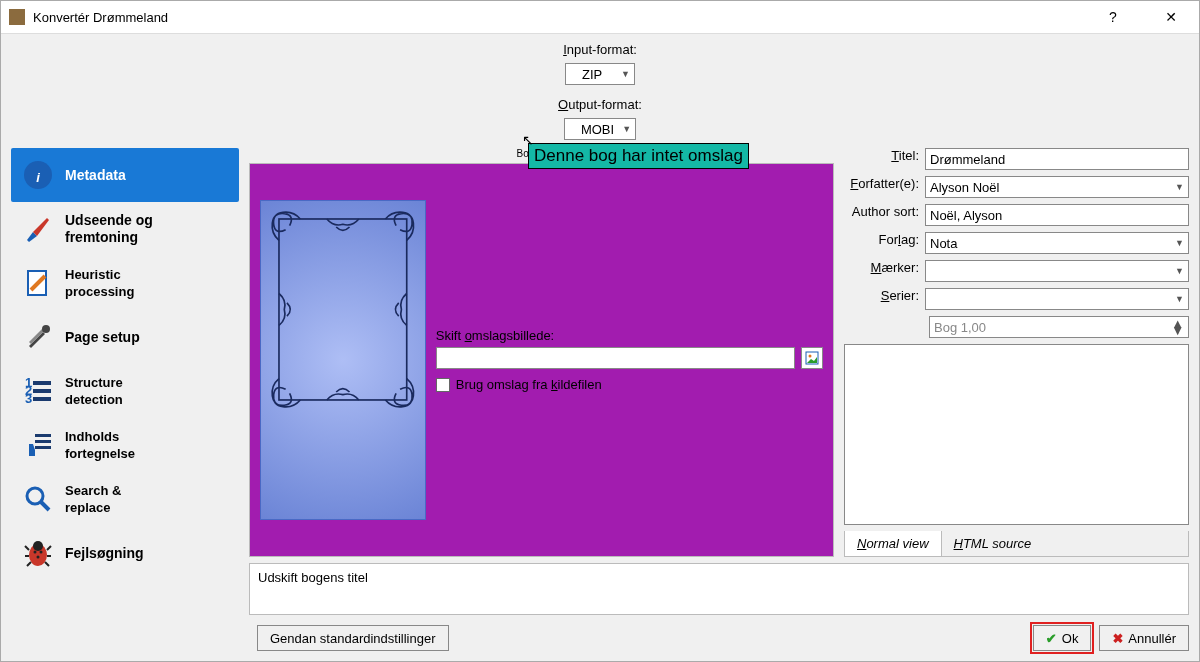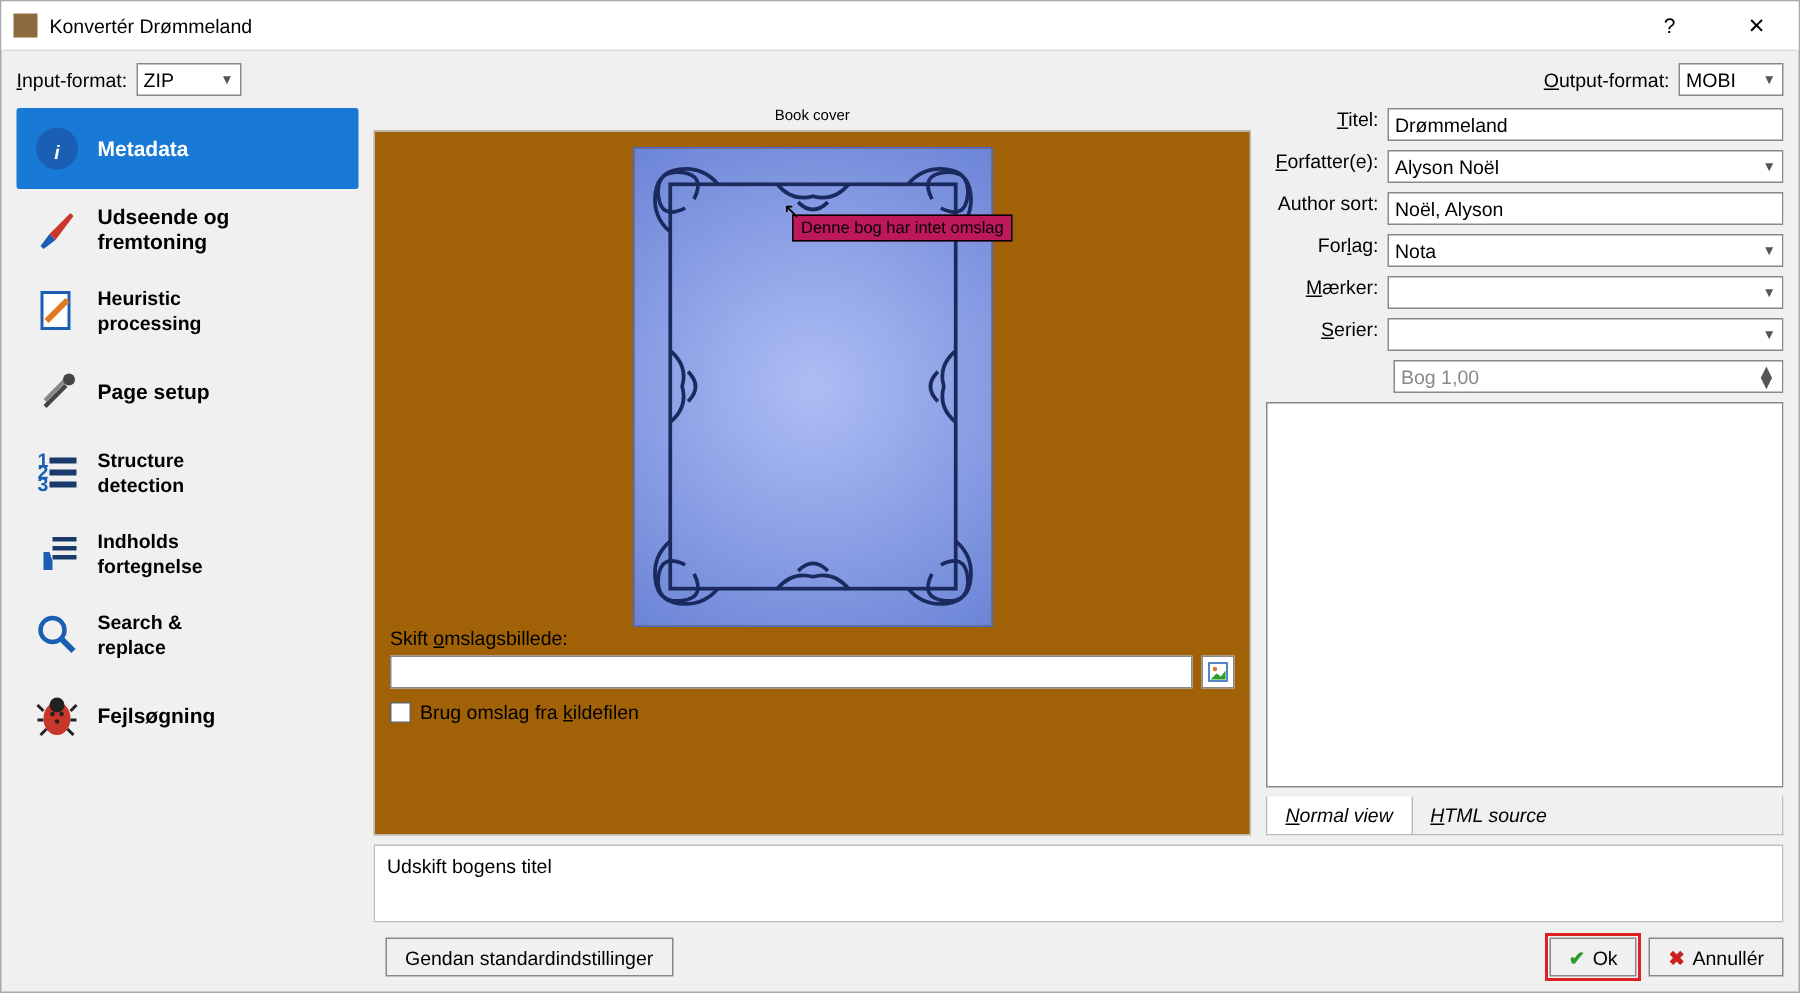--- a/index.html
+++ b/index.html
@@ -3,41 +3,41 @@
 <meta charset="utf-8">
 <style>
 * { box-sizing: border-box; margin: 0; padding: 0; font-family: "Segoe UI", Tahoma, sans-serif; font-size: 13px; }
 body { background: #f0f0f0; width: 1200px; height: 662px; overflow: hidden; }
 .window { display: flex; flex-direction: column; height: 662px; background: #f0f0f0; border: 1px solid #aaa; }
 .titlebar { display: flex; align-items: center; height: 30px; padding: 16px 8px; background: #fff; border-bottom: 1px solid #ddd; }
 .titlebar .icon { width: 16px; height: 16px; background: #8b6b3e; margin-right: 8px; }
 .titlebar .title { flex: 1; font-size: 13px; }
 .titlebar .winbtns { display: flex; gap: 18px; align-items: center; }
 .winbtn { width: 40px; text-align: center; font-size: 14px; cursor: pointer; }
-.formatbar { display: flex; align-items: center; padding: 8px 10px; gap: 6px; }
+.formatbar { display: flex; align-items: center; padding: 8px 10px; gap: 6px; flex-direction: column; }
 .formatbar .spacer { flex: 1; }
 .formatbar label { font-size: 13px; }
 .underline { text-decoration: underline; }
-.combo { display: inline-flex; align-items: center; border: 1px solid #888; background: #fff; height: 22px; padding: 0 4px 0 4px; min-width: 70px; justify-content: space-between; cursor: pointer; }
+.combo { display: inline-flex; align-items: center; border: 1px solid #888; background: #fff; height: 22px; padding: 0 4px 0 16px; min-width: 70px; justify-content: space-between; cursor: pointer; }
 .combo .chev { font-size: 9px; color: #555; margin-left: 8px; }
 .content { flex: 1; display: flex; padding: 0 10px 10px 10px; gap: 10px; overflow: hidden; }
 .sidebar { width: 228px; display: flex; flex-direction: column; gap: 0; }
 .side-item { display: flex; align-items: center; gap: 10px; padding: 10px 10px; cursor: pointer; border-radius: 2px; }
 .side-item .ic { width: 34px; height: 34px; display: flex; align-items: center; justify-content: center; flex-shrink: 0; }
 .side-item.active { background: #1979d6; color: #fff; font-weight: 600; }
 .side-item .lbl { font-size: 14px; line-height: 1.2; font-weight: 600; }
 .side-item.active .lbl { color: #fff; }
 .main { flex: 1; display: flex; flex-direction: column; gap: 6px; overflow: hidden; }
 .toprow { flex: 1; display: flex; gap: 10px; overflow: hidden; }
 .coverpanel { flex: 1; display: flex; flex-direction: column; }
 .coverpanel > .label { font-size: 10px; margin-bottom: 4px; text-align: center; }
-.coverbox { flex: 1; border: 1px solid #bbb; background: #a16207; display: flex; flex-direction: column; align-items: center; padding: 10px; }
+.coverbox { flex: 1; border: 1px solid #bbb; background: #a21caf; display: flex; flex-direction: row; align-items: center; padding: 10px; gap: 10px; }
 .cover { width: 240px; height: 320px; background: radial-gradient(circle at 50% 50%, #aebef5 0%, #6b84d6 100%); border: 1px solid #4a69c4; position: relative; }
 .cover svg { position: absolute; inset: 6px; }
-.tooltip { position: absolute; left: 528px; top: 143px; background: #be185d; border: 1px solid #000; padding: 2px 5px; font-size: 11px; }
+.tooltip { position: absolute; left: 528px; top: 143px; background: #14b8a6; border: 1px solid #000; padding: 2px 5px; font-size: 17px; }
 .cursor { position: absolute; left: 522px; top: 132px; font-size: 14px; pointer-events: none; }
 .omslag-row { width: 100%; display: flex; flex-direction: column; gap: 4px; }
 .omslag-row .inputrow { display: flex; gap: 6px; align-items: center; }
 .textinput { flex: 1; height: 22px; border: 1px solid #888; background: #fff; padding: 0 4px; }
 .iconbtn { width: 22px; height: 22px; border: 1px solid #888; background: #fff; display: flex; align-items: center; justify-content: center; cursor: pointer; }
 .checkbox { display: flex; align-items: center; gap: 6px; margin-top: 4px; }
 .checkbox .box { width: 14px; height: 14px; border: 1px solid #666; background: #fff; }
 .metapanel { width: 345px; display: flex; flex-direction: column; gap: 6px; }
 .formrow { display: flex; align-items: flex-start; gap: 6px; }
 .formrow label { width: 75px; text-align: right; font-size: 13px; }

